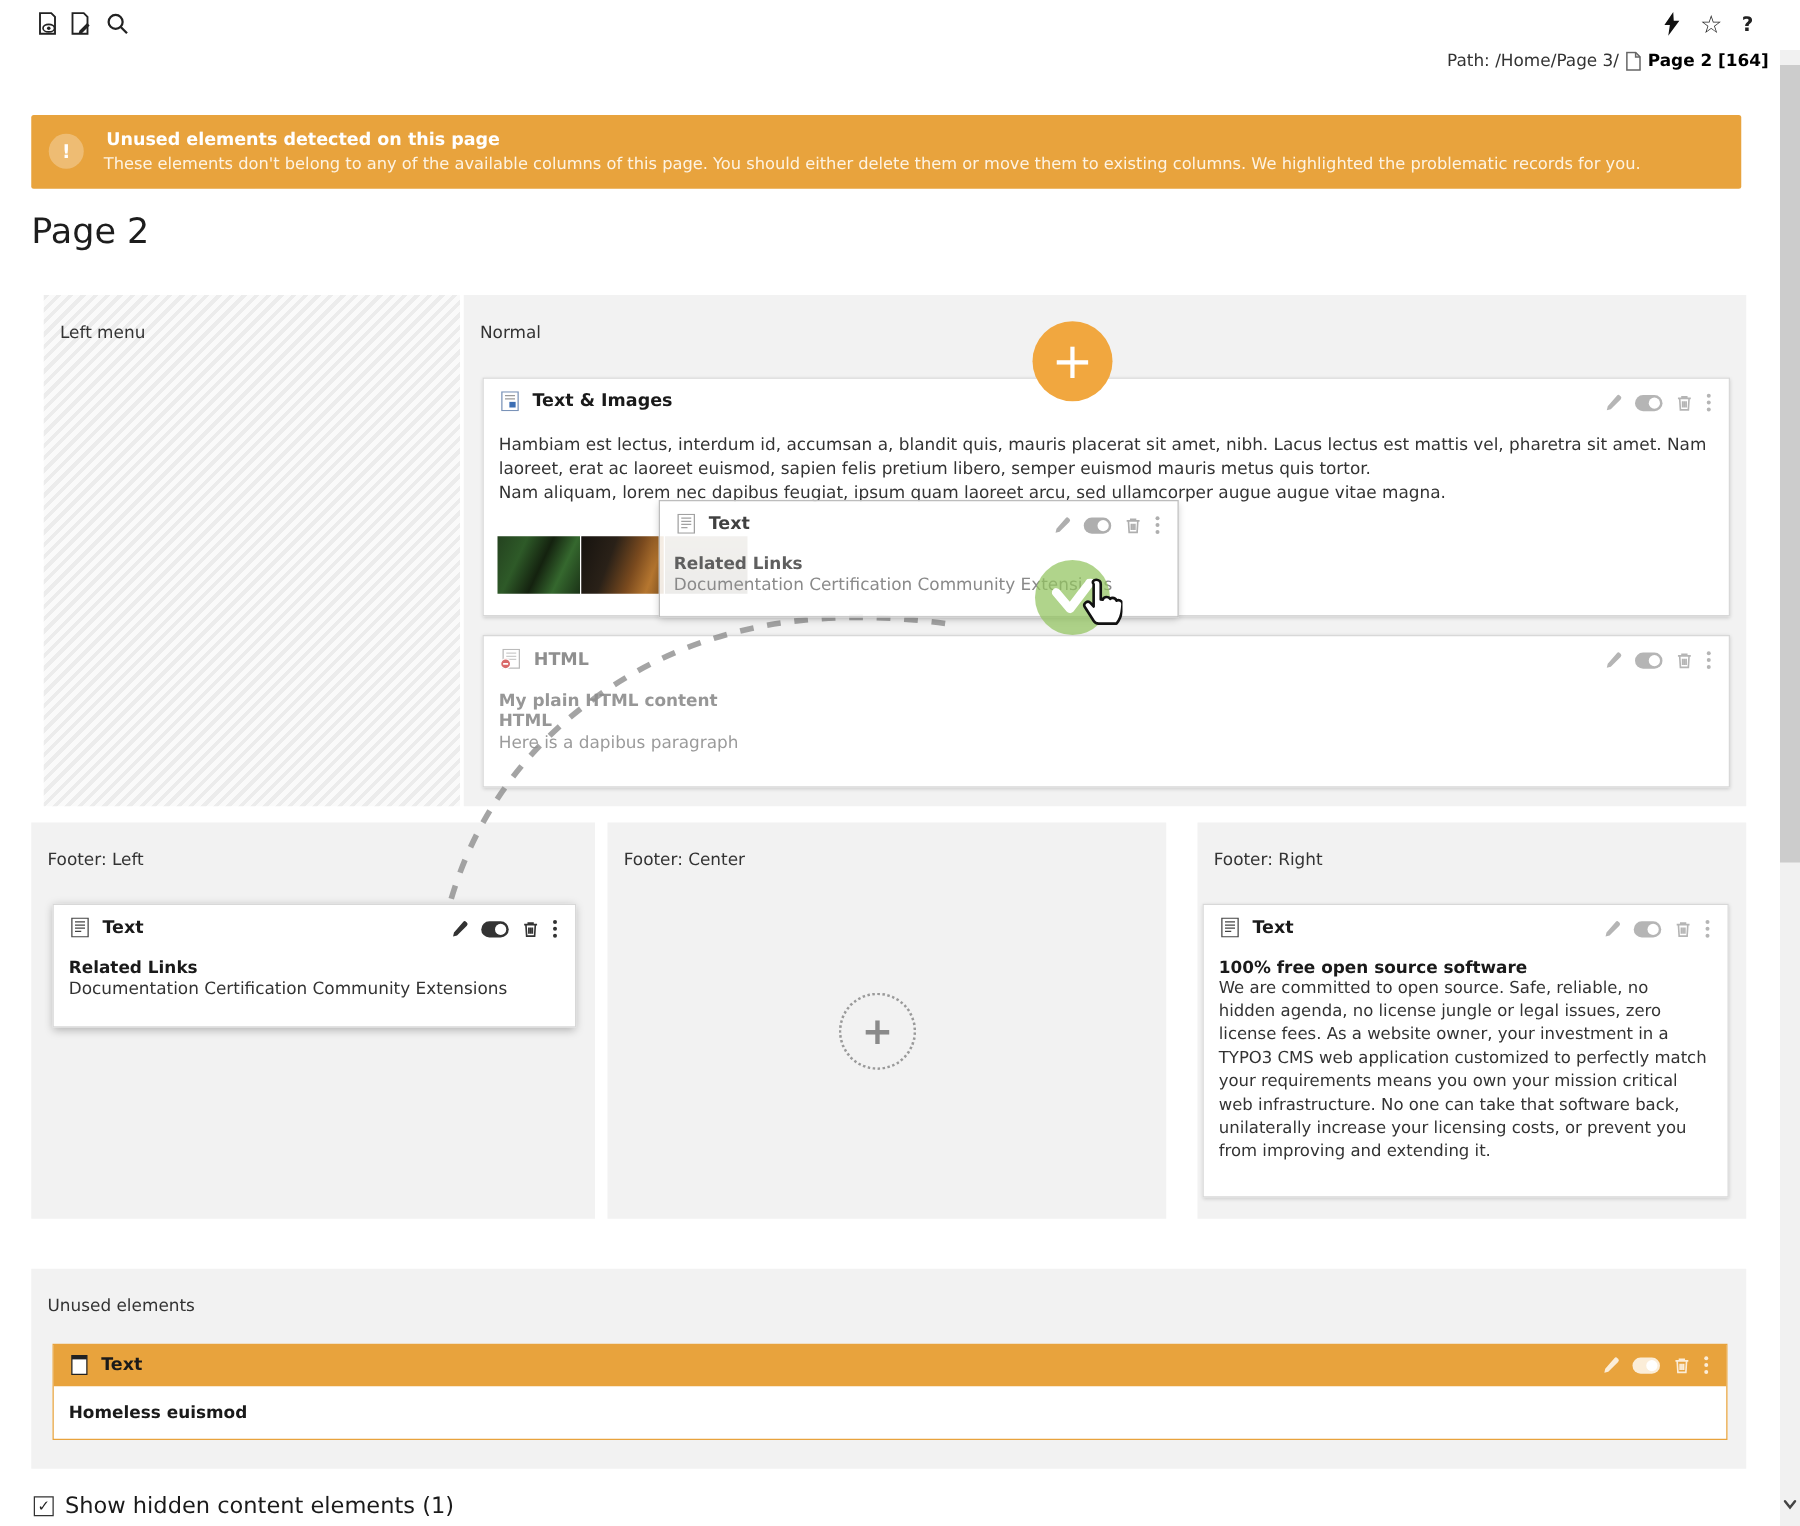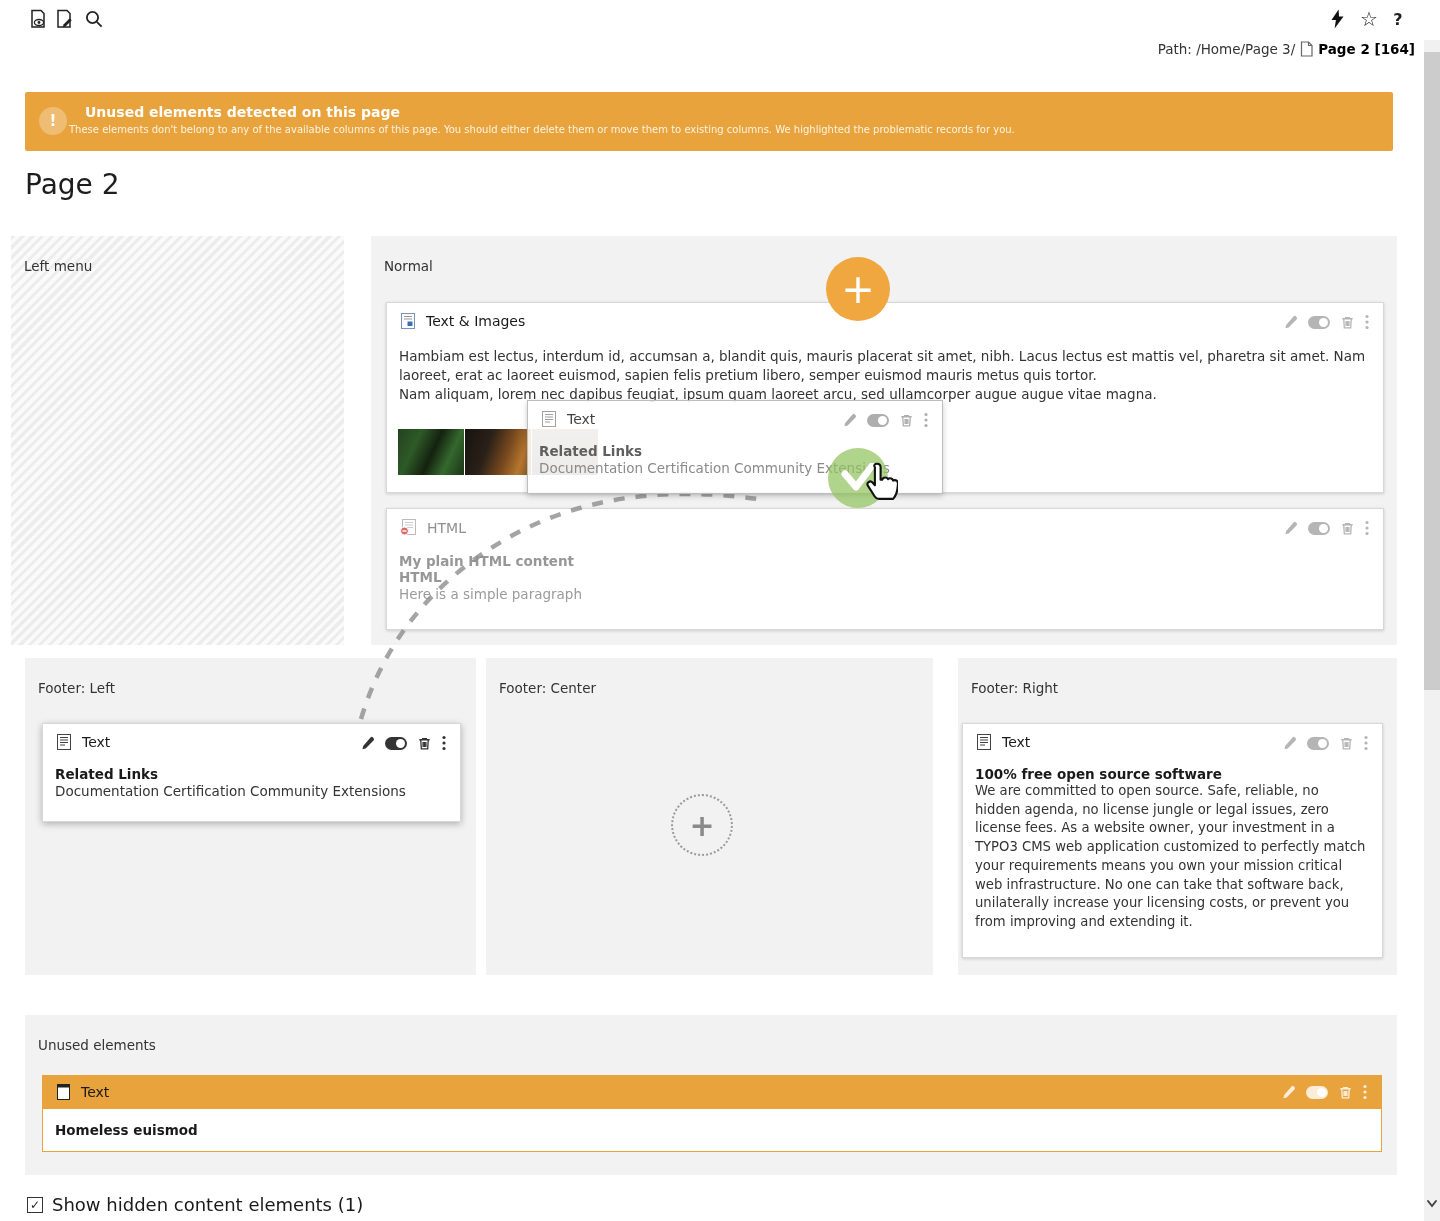--- a/index.html
+++ b/index.html
@@ -16,39 +16,39 @@
   
   #breadcrumb{position:absolute;top:41px;right:25px;display:flex;align-items:center;gap:5px;font-size:13.5px;color:#333;}
   #breadcrumb b{color:#000;}
 
   
   #banner{position:absolute;left:25px;right:47px;top:92px;height:59px;background:#e8a33d;border-radius:2px;}
   #banner .badge{position:absolute;left:14px;top:15px;width:28px;height:28px;border-radius:50%;
                  background:rgba(255,255,255,.28);color:#fff;font-weight:bold;font-size:15px;
                  display:flex;align-items:center;justify-content:center;}
   #banner .btitle{position:absolute;left:60px;top:12px;font-size:14px;font-weight:bold;color:#fff;}
-  #banner .bdesc{position:absolute;left:44px;top:32px;font-size:10px;color:rgba(255,250,240,.92);}
+  #banner .bdesc{position:absolute;left:58px;top:32px;font-size:13px;color:rgba(255,250,240,.92);}
 
   #page-title{position:absolute;left:25px;top:168px;font-size:28px;color:#1d1d1d;}
 
   
   .col{position:absolute;background:#f2f2f2;}
   .col-label{position:absolute;left:13px;top:22px;font-size:13.5px;color:#333;}
-  #col-leftmenu{left:11px;top:236px;width:333px;height:409px;background:
+  #col-leftmenu{left:35px;top:236px;width:333px;height:409px;background:
      repeating-linear-gradient(135deg,#ececec 0 3px,#fafafa 3px 7px);}
   #col-normal{left:371px;top:236px;width:1026px;height:409px;}
   #col-fl{left:25px;top:658px;width:451px;height:317px;}
   #col-fc{left:486px;top:658px;width:447px;height:317px;}
   #col-fr{left:958px;top:658px;width:439px;height:317px;}
   #sec-unused{left:25px;top:1015px;width:1372px;height:160px;}
 
   
   .card{position:absolute;background:#fff;border:1px solid #d8d8d8;box-shadow:0 1px 3px rgba(0,0,0,.16);}
   .chead{position:absolute;left:13px;top:10px;display:flex;align-items:center;gap:10px;}
-  .ctitle{font-size:14px;font-weight:normal;color:#1a1a1a;}
+  .ctitle{font-size:14px;font-weight:bold;color:#1a1a1a;}
   .ctitle.dim{color:#8f8f8f;}
   .actions{position:absolute;top:11px;right:14px;display:flex;align-items:center;gap:10px;}
   .actions .act{display:flex;align-items:center;justify-content:center;cursor:pointer;}
   .faded{color:#b5b5b5;}
   .dark{color:#333;}
   .onorange{color:rgba(255,255,255,.8);}
   .toggle{width:22px;height:13px;border-radius:7px;background:currentColor;position:relative;display:inline-block;}
   .toggle::after{content:"";position:absolute;right:2px;top:2px;width:9px;height:9px;border-radius:50%;background:#fff;}
   .bheading{font-size:13.5px;font-weight:bold;color:#1a1a1a;}
   .btext{font-size:13.5px;color:#333;line-height:19px;}
@@ -233,21 +233,21 @@
         <svg width="4" height="16" viewBox="0 0 4 16" fill="currentColor">
             <circle cx="2" cy="2.5" r="1.6"></circle>
             <circle cx="2" cy="8" r="1.6"></circle>
             <circle cx="2" cy="13.5" r="1.6"></circle>
           </svg>
       </span>
     </div>
     <div id="html-body">
       <div class="bheading">My plain HTML content</div>
       <div class="bheading">HTML</div>
-      <div class="btext">Here is a simple paragraph</div>
+      <div class="btext">Here is a dapibus paragraph</div>
     </div>
   </div>
 
   <div id="col-fl" class="col">
     <span class="col-label">Footer: Left</span>
   </div>
   <div id="col-fc" class="col">
     <span class="col-label">Footer: Center</span>
   </div>
   <div id="col-fr" class="col">

